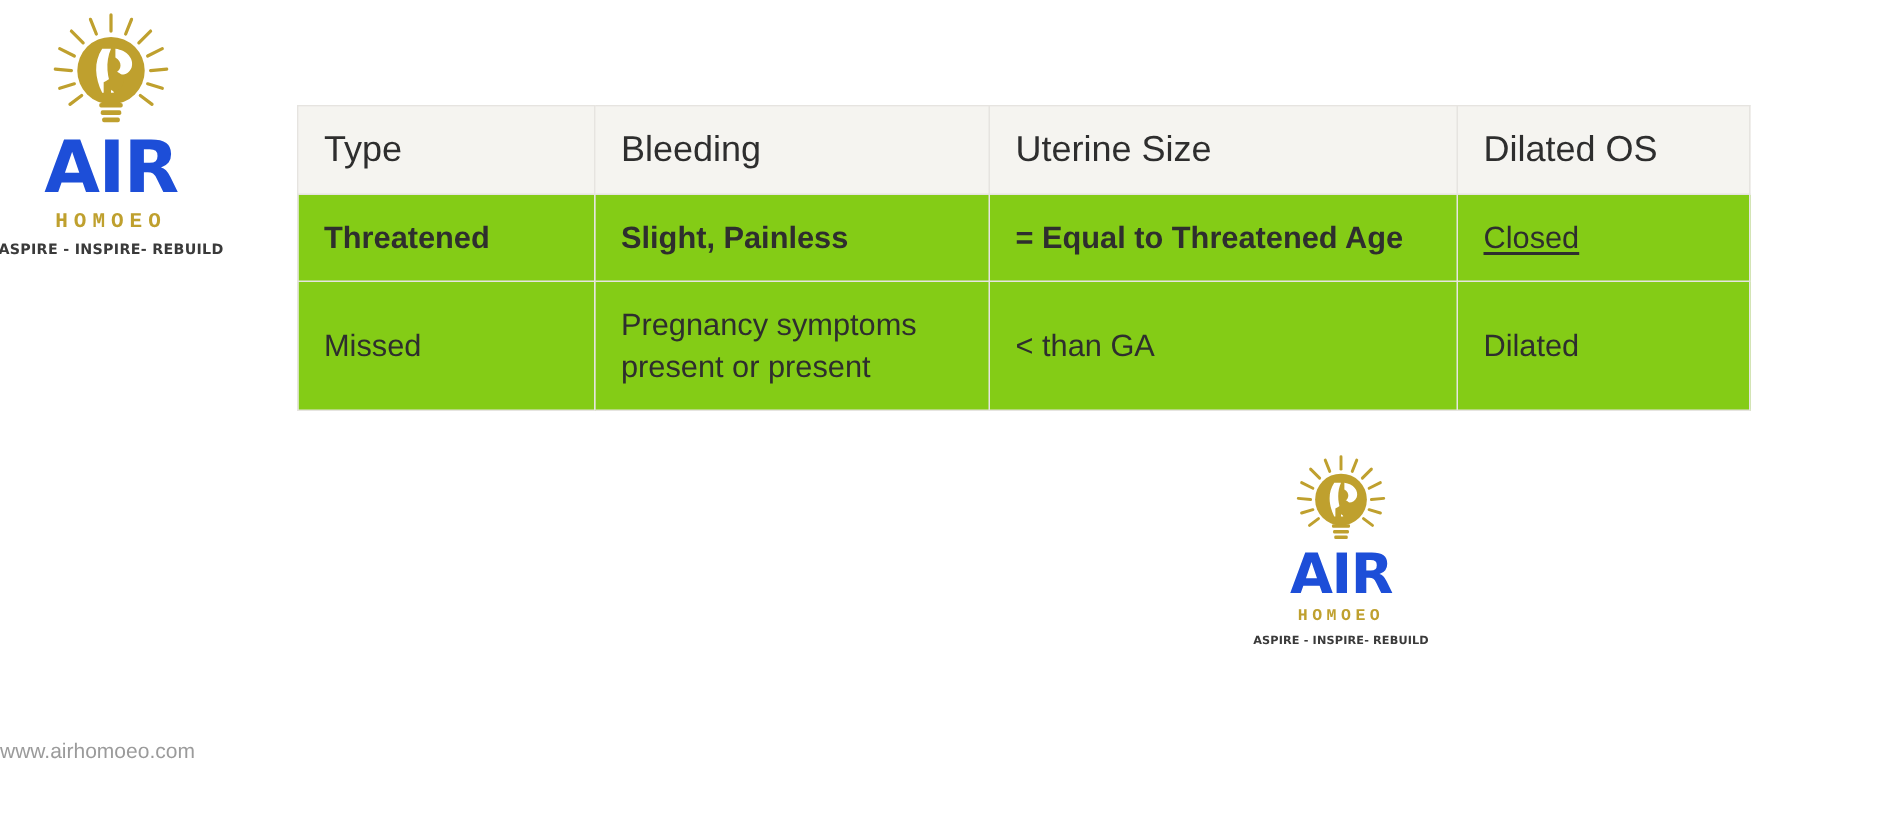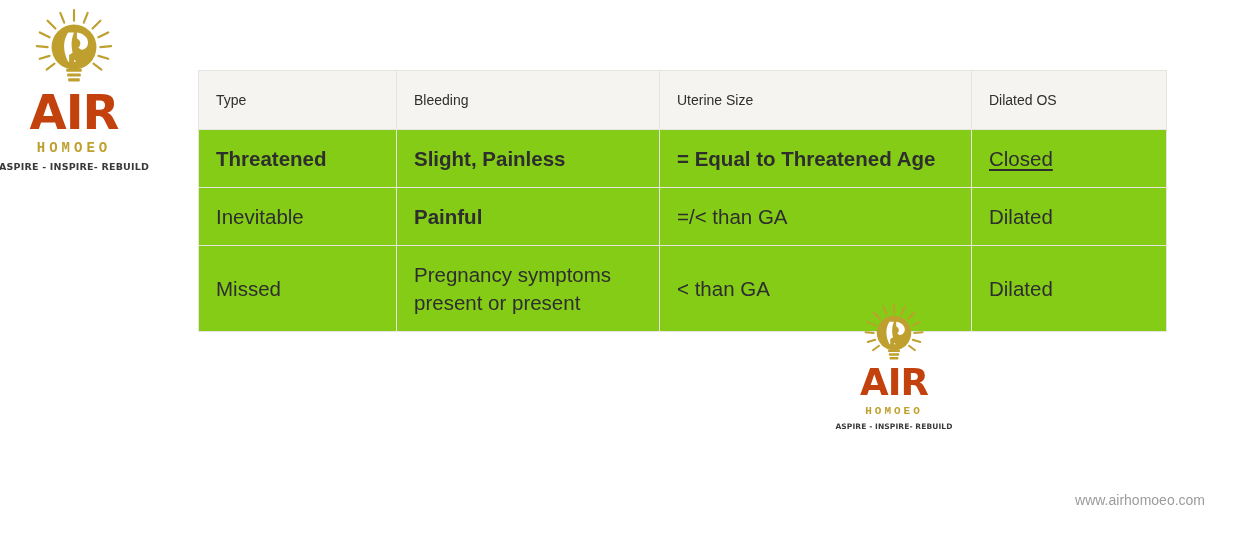--- a/index.html
+++ b/index.html
@@ -37,21 +37,21 @@
 
   .bulb-wrap { position: relative; }
   .logo-main .bulb-wrap { width: 98px; height: 86px; }
   .logo-watermark .bulb-wrap { width: 76px; height: 66px; }
 
   .bulb-wrap svg { display: block; width: 100%; height: 100%; }
 
   .wordmark-air {
     font-family: "DejaVu Sans", sans-serif;
     font-weight: bold;
-    color: #c2410c;
+    color: #1d4ed8;
     letter-spacing: -1px;
   }
   .logo-main .wordmark-air { font-size: 48px; margin-top: -6px; }
   .logo-watermark .wordmark-air { font-size: 37px; margin-top: -5px; }
 
   .wordmark-homoeo {
     font-family: Liberation Mono, monospace;
     font-weight: bold;
     color: #BFA02E;
     text-align: center;
@@ -84,21 +84,21 @@
     text-align: left;
     vertical-align: middle;
     color: #2E2E2E;
     font-size: 20.5px;
     font-weight: normal;
     line-height: 1.35;
   }
   .data-table thead th {
     background: #F5F4F0;
     height: 58px;
-    font-size: 14px;
+    font-size: 24px;
   }
   .data-table tbody td {
     background: #84cc16;
     height: 57px;
   }
   tbody tr.row-tall td { height: 85px; }
 
   td.bold, th.bold { font-weight: bold; }
 
   .col-type      { width: 198px; }
@@ -107,21 +107,21 @@
   .col-cervical  { width: 195px; }
 
   .cell-multiline { line-height: 1.45; }
 
   
   .footer-url {
     position: absolute;
     left: 0;
     top: 492px;
     width: 1205px;
-    text-align: right;
+    text-align: left;
     font-size: 14px;
     color: #9B9B9B;
     font-family: "Liberation Sans", sans-serif;
   }
 </style>
 </head>
 <body>
 
 <div class="logo logo-main">
   <div class="bulb-wrap">
@@ -170,26 +170,20 @@
       <th>Dilated OS</th>
     </tr>
   </thead>
   <tbody>
     <tr>
       <td class="bold">Threatened</td>
       <td class="bold">Slight, Painless</td>
       <td class="bold">= Equal to Threatened Age</td>
       <td><span class="ul" style="text-decoration:underline;text-underline-offset:3px;">Closed</span></td>
     </tr>
-    <tr>
-      <td>Inevitable</td>
-      <td class="bold">Painful</td>
-      <td>=/&lt; than GA</td>
-      <td>Dilated</td>
-    </tr>
     <tr class="row-tall">
       <td>Missed</td>
       <td class="cell-multiline">Pregnancy symptoms present or present</td>
       <td>&lt; than GA</td>
       <td>Dilated</td>
     </tr>
   </tbody>
 </table>
 
 <div class="logo logo-watermark">

